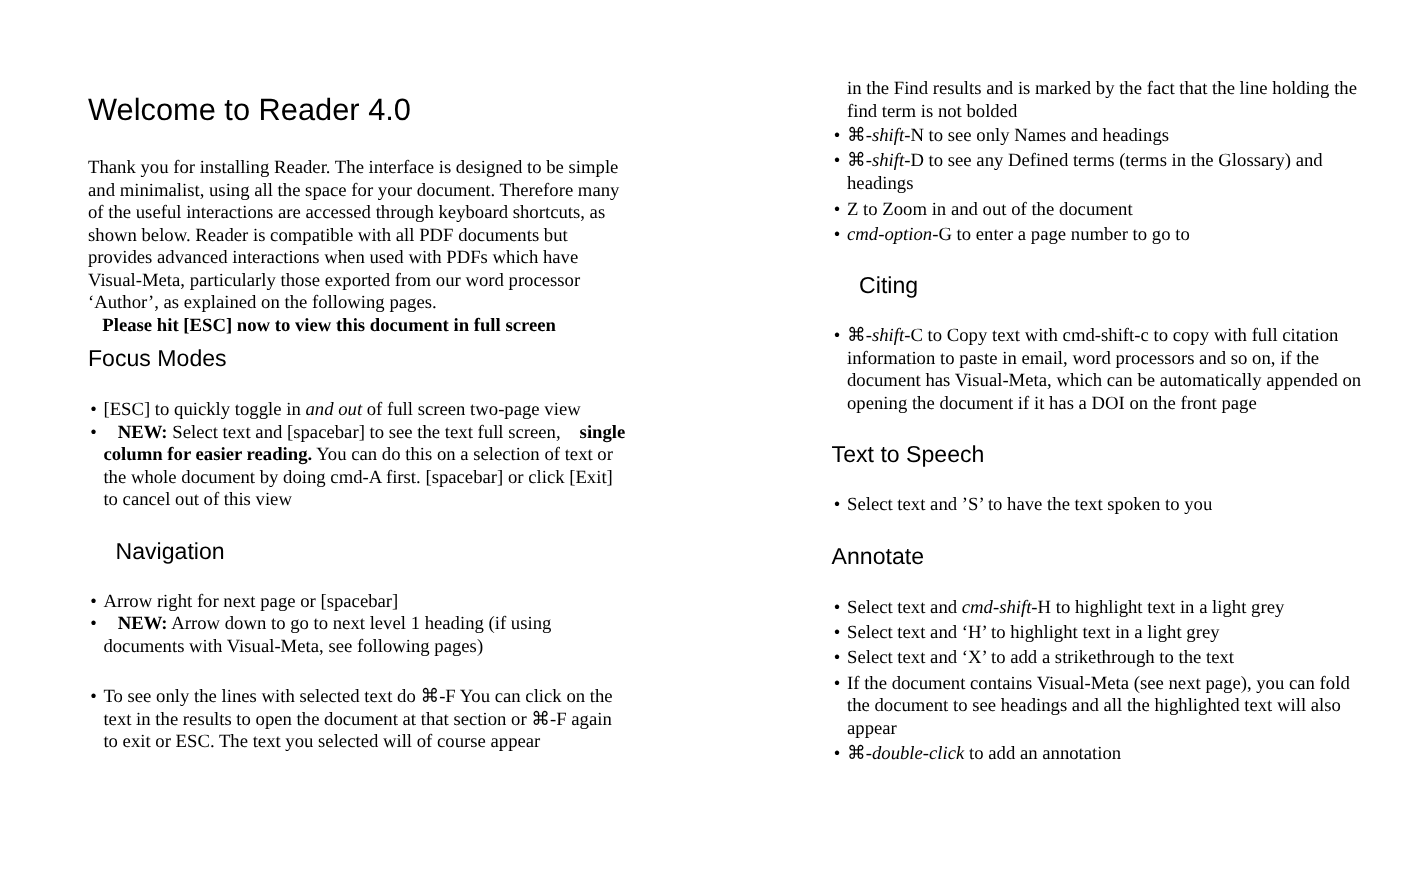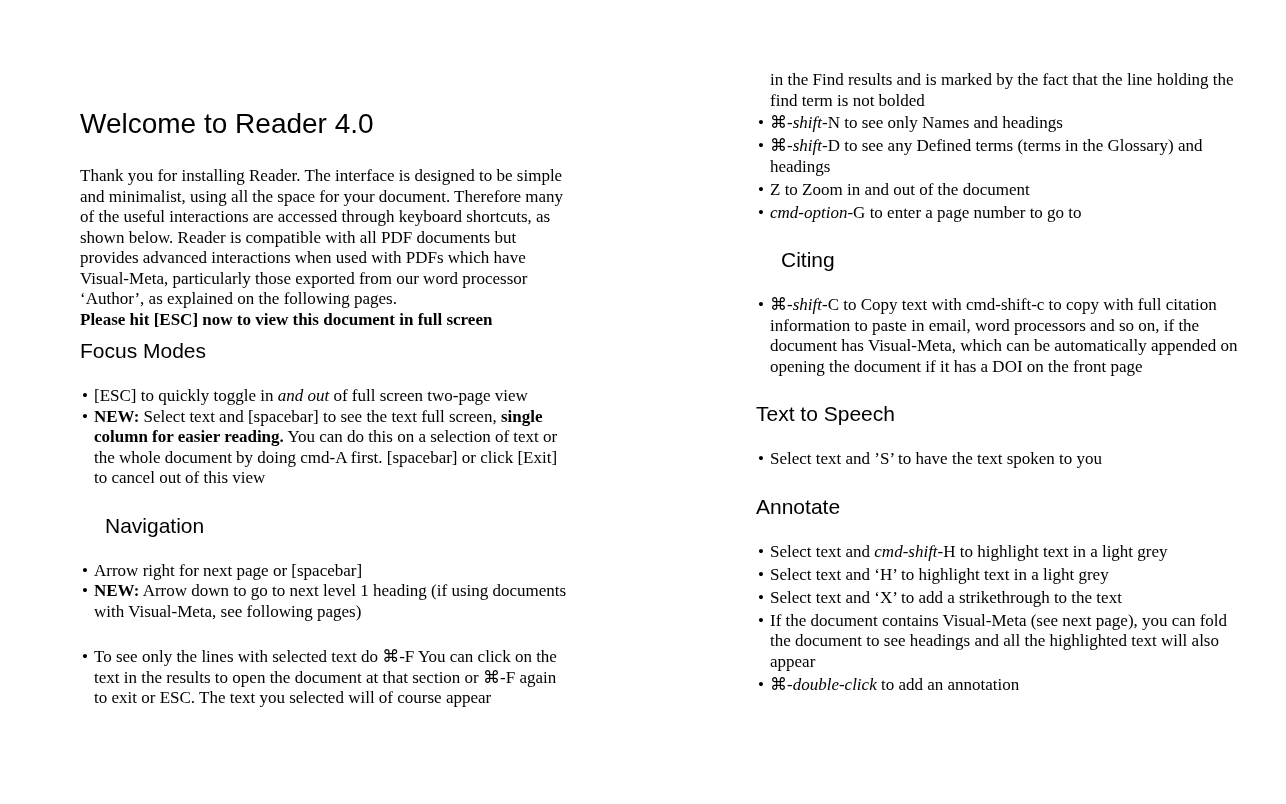--- a/index.html
+++ b/index.html
@@ -19,21 +19,21 @@
     font-family: "Liberation Serif", "DejaVu Sans", serif;
     font-size: 17px;
     line-height: 20.5px;
   }
   .page {
     position: absolute;
     top: 0;
     bottom: 0;
     box-sizing: border-box;
   }
-  .page.left  { left: 80px;  width: 492px; padding-top: 108px; }
+  .page.left  { left: 80px;  width: 492px; padding-top: 84px; }
   .page.right { left: 756px; width: 490px; padding-top: 70px; }
 
   .doc-title {
     margin: 0;
     font-family: "Liberation Sans", "DejaVu Sans", sans-serif;
     font-size: 28px;
     line-height: 32px;
     font-weight: 400;
     letter-spacing: 0;
   }
@@ -65,21 +65,21 @@
   .bullet-list li {
     position: relative;
     padding-left: 14px;
   }
   .page.right .bullet-list li + li { margin-top: 2.5px; }
   .bullet-marker {
     position: absolute;
     left: 2px;
     top: 0;
   }
-  strong { font-weight: bold; }
+  strong { font-weight: bold; margin-left: 13px; }
   em { font-style: italic; }
 </style>
 </head>
 <body>
 
 <div class="spread">
   <div class="page left">
       <h1 class="doc-title">Welcome to Reader 4.0</h1>
       <p class="paragraph"><span>Thank you for installing Reader. The interface is designed to be simple and minimalist, using all the space for your document. Therefore many of the useful interactions are accessed through keyboard shortcuts, as shown below. Reader is compatible with all PDF documents but provides advanced interactions when used with PDFs which have Visual-Meta, particularly those exported from our word processor ‘Author’, as explained on the following pages.</span></p>
       <p class="paragraph tight"><strong>Please hit [ESC] now to view this document in full screen</strong></p>

